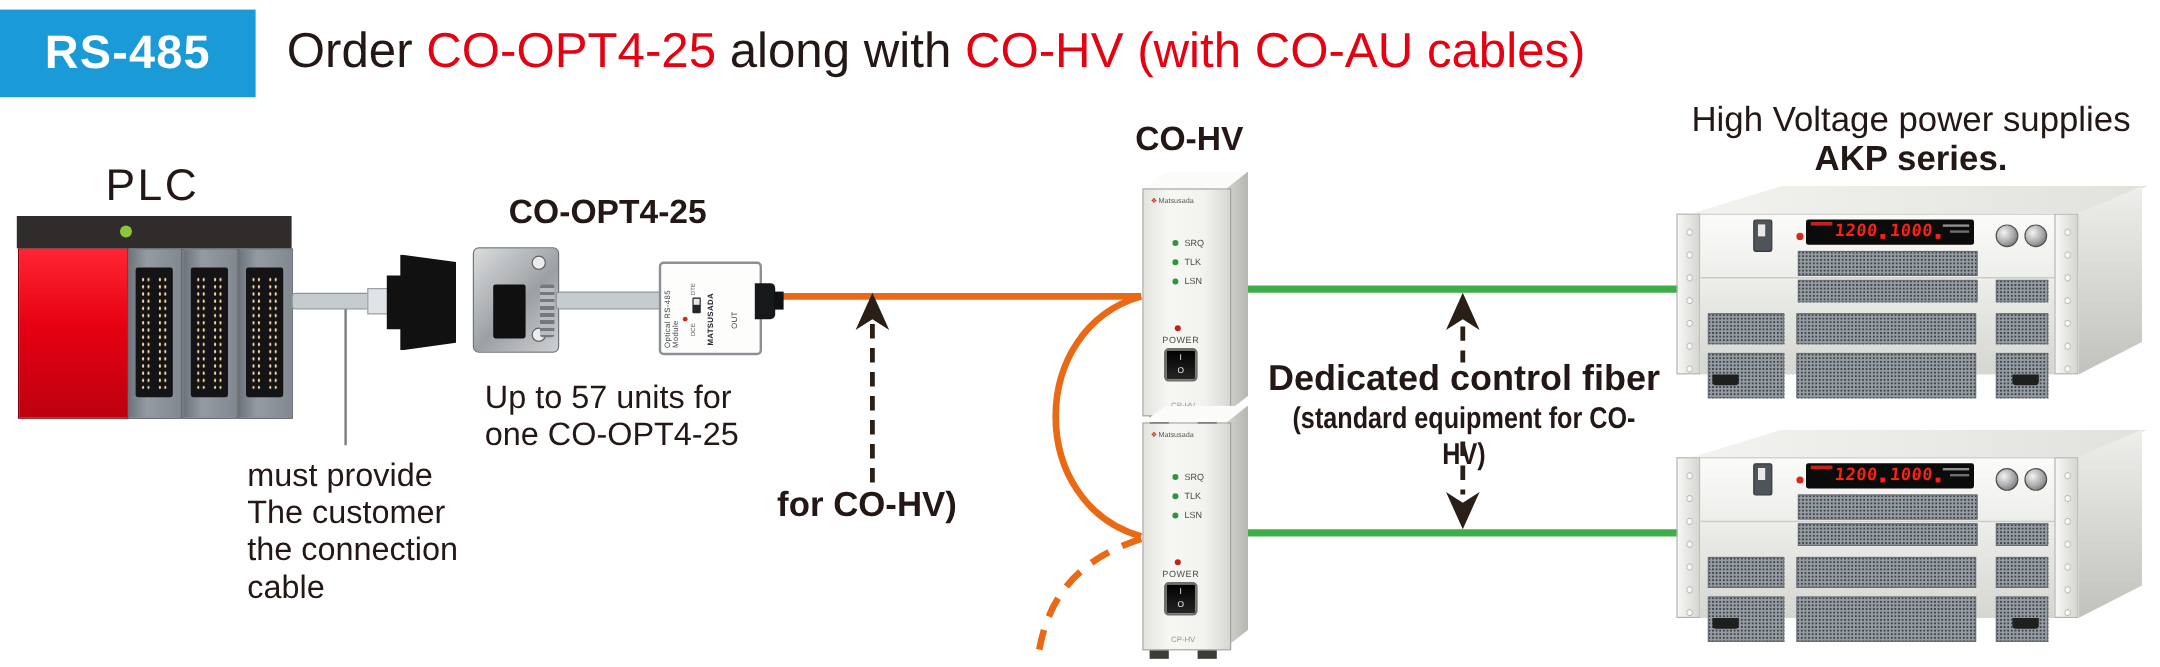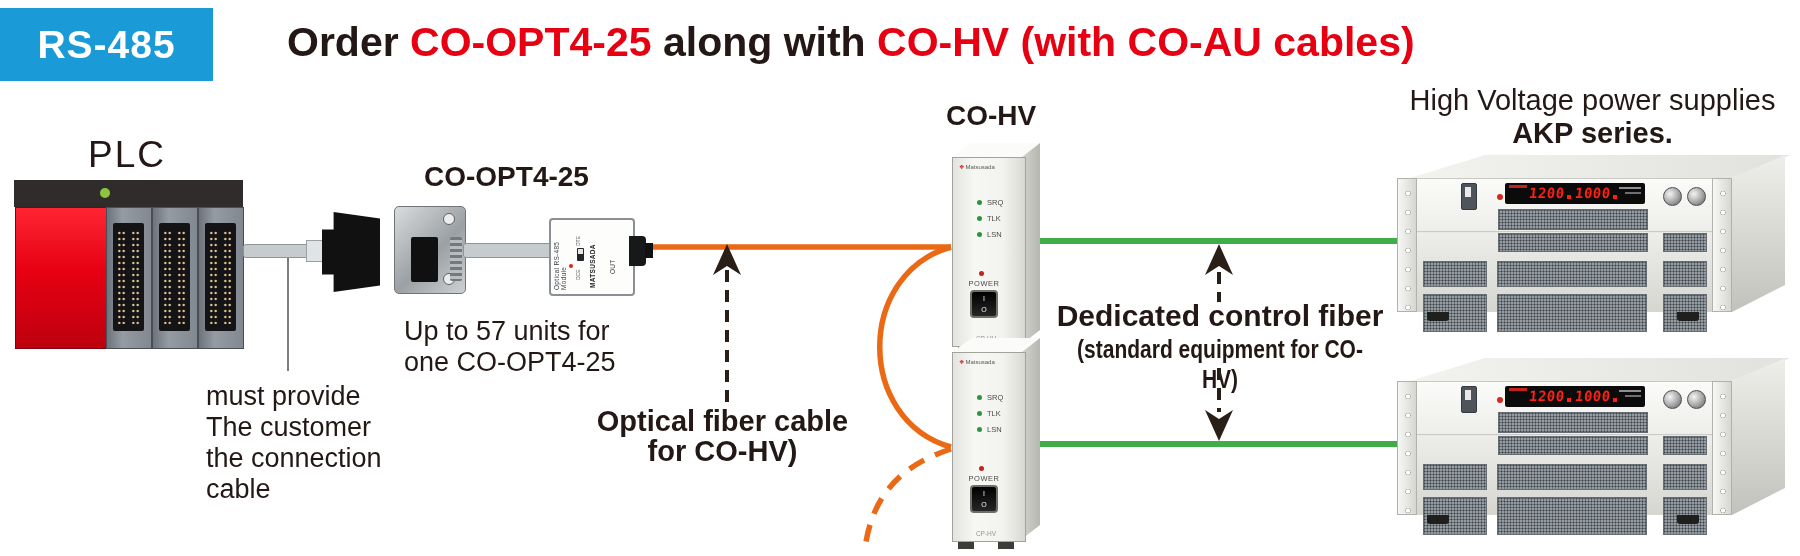--- a/index.html
+++ b/index.html
@@ -3,21 +3,21 @@
 <meta charset="utf-8">
 <style>
   html,body{margin:0;padding:0;background:#fff;}
   .stage{position:relative;width:1800px;height:556px;background:#ffffff;overflow:hidden;
          font-family:"Liberation Sans",sans-serif;color:#231815;}
   
   .badge{position:absolute;left:0;top:8px;width:213px;height:73px;background:#1a9ad7;
          display:flex;align-items:center;justify-content:center;color:#fff;
          font-size:39px;font-weight:bold;letter-spacing:1px;}
   .title{position:absolute;left:239px;top:14px;height:56px;line-height:56px;
-         font-size:41px;font-weight:bold;white-space:nowrap;margin-left:48px;}
+         font-size:41px;font-weight:normal;white-space:nowrap;}
   .t-red{color:#e60012;}
   .t-dark{color:#231815;}
   
   svg.wires{position:absolute;left:0;top:0;z-index:1;}
   
   .plc-label{position:absolute;left:88px;top:134px;font-size:37px;letter-spacing:2px;}
   .plc{position:absolute;left:14px;top:180px;width:229px;height:168px;z-index:2;}
   .plc-band{position:absolute;left:0;top:0;width:229px;height:27px;background:#2f2c2b;}
   .plc-led{position:absolute;left:86px;top:8px;width:10px;height:10px;border-radius:50%;background:#8cc63f;}
   .plc-red{position:absolute;left:1px;top:27px;width:90px;height:140px;
@@ -196,21 +196,20 @@
     <div>Up to 57 units for</div>
     <div>one CO-OPT4-25</div>
   </div>
   <div class="note" style="left:206px;top:381px">
     <div>must provide</div>
     <div>The customer</div>
     <div>the connection</div>
     <div>cable</div>
   </div>
   <div class="note-b" style="position:absolute;left:555px;top:406px;width:335px">
-    <div>Optical fiber cable</div>
     <div>for CO-HV)</div>
   </div>
 
   <div class="sect-title" style="left:946px;top:100px">CO-HV</div>
 
   <div class="cohv" style="top:143px">
     <div class="cohv-top"></div>
     <div class="cohv-side"></div>
     <div class="cohv-front">
       <div class="cohv-brand"><span class="diam">❖</span><span>Matsusada</span></div>

